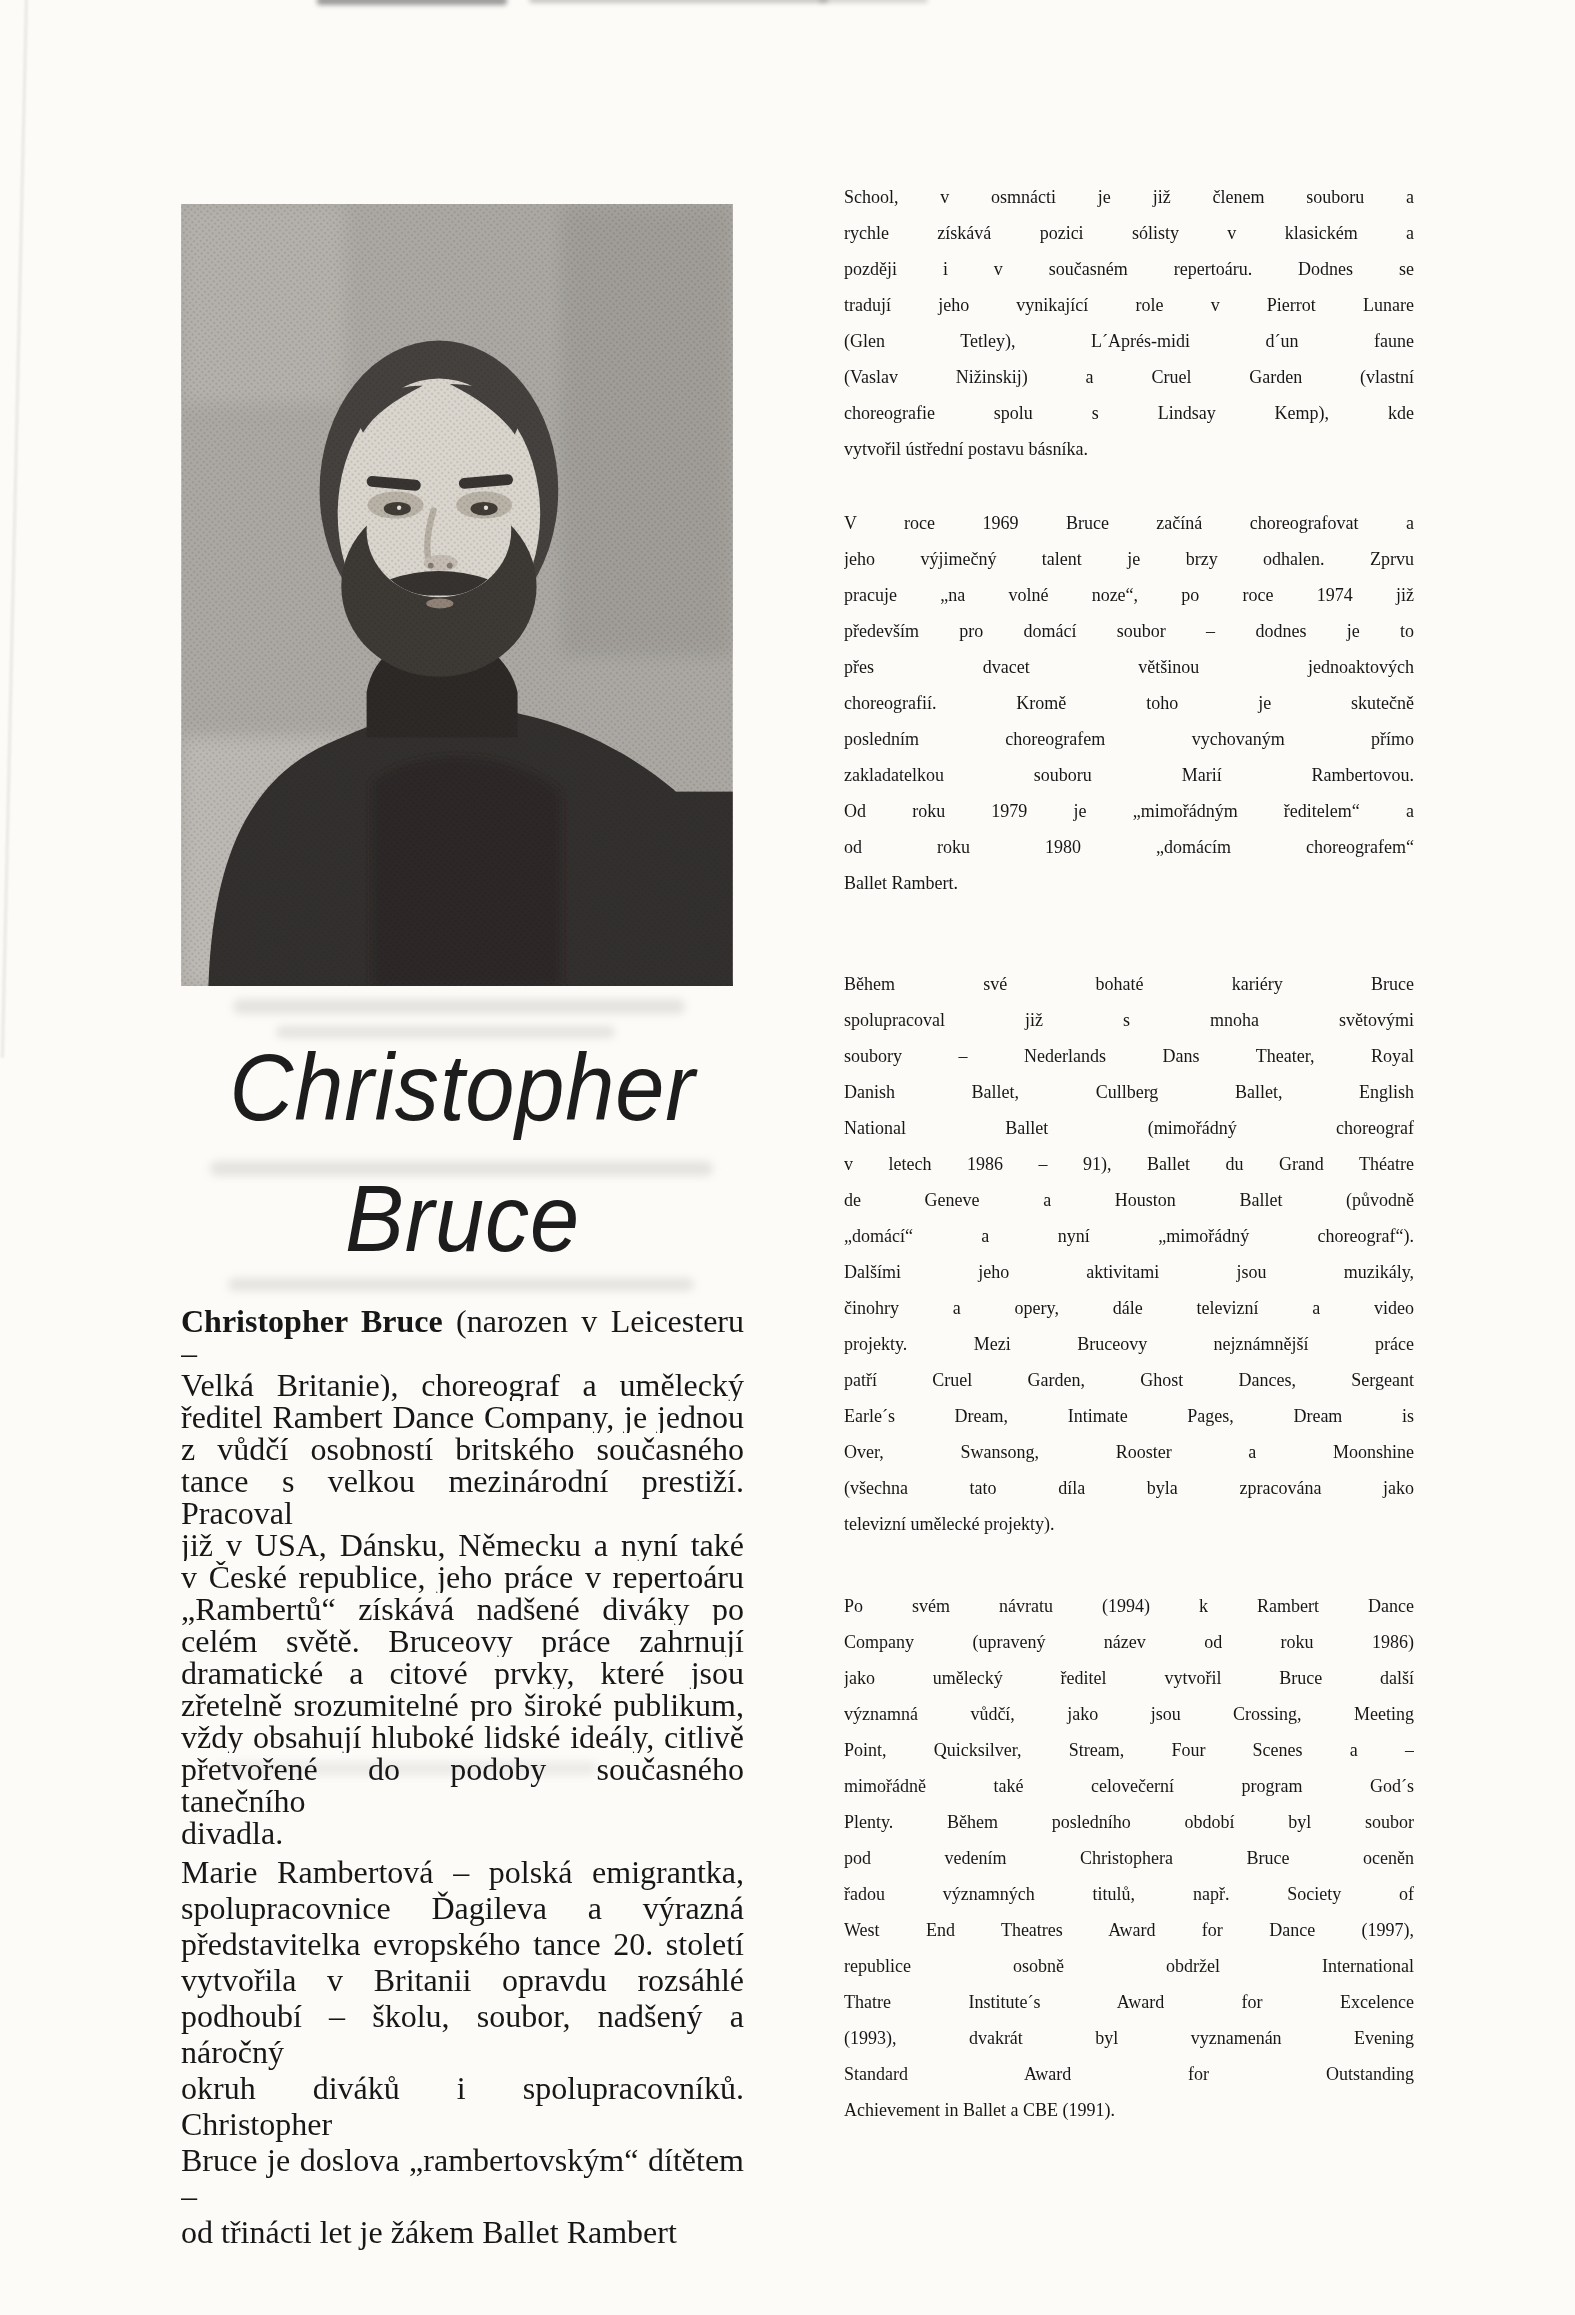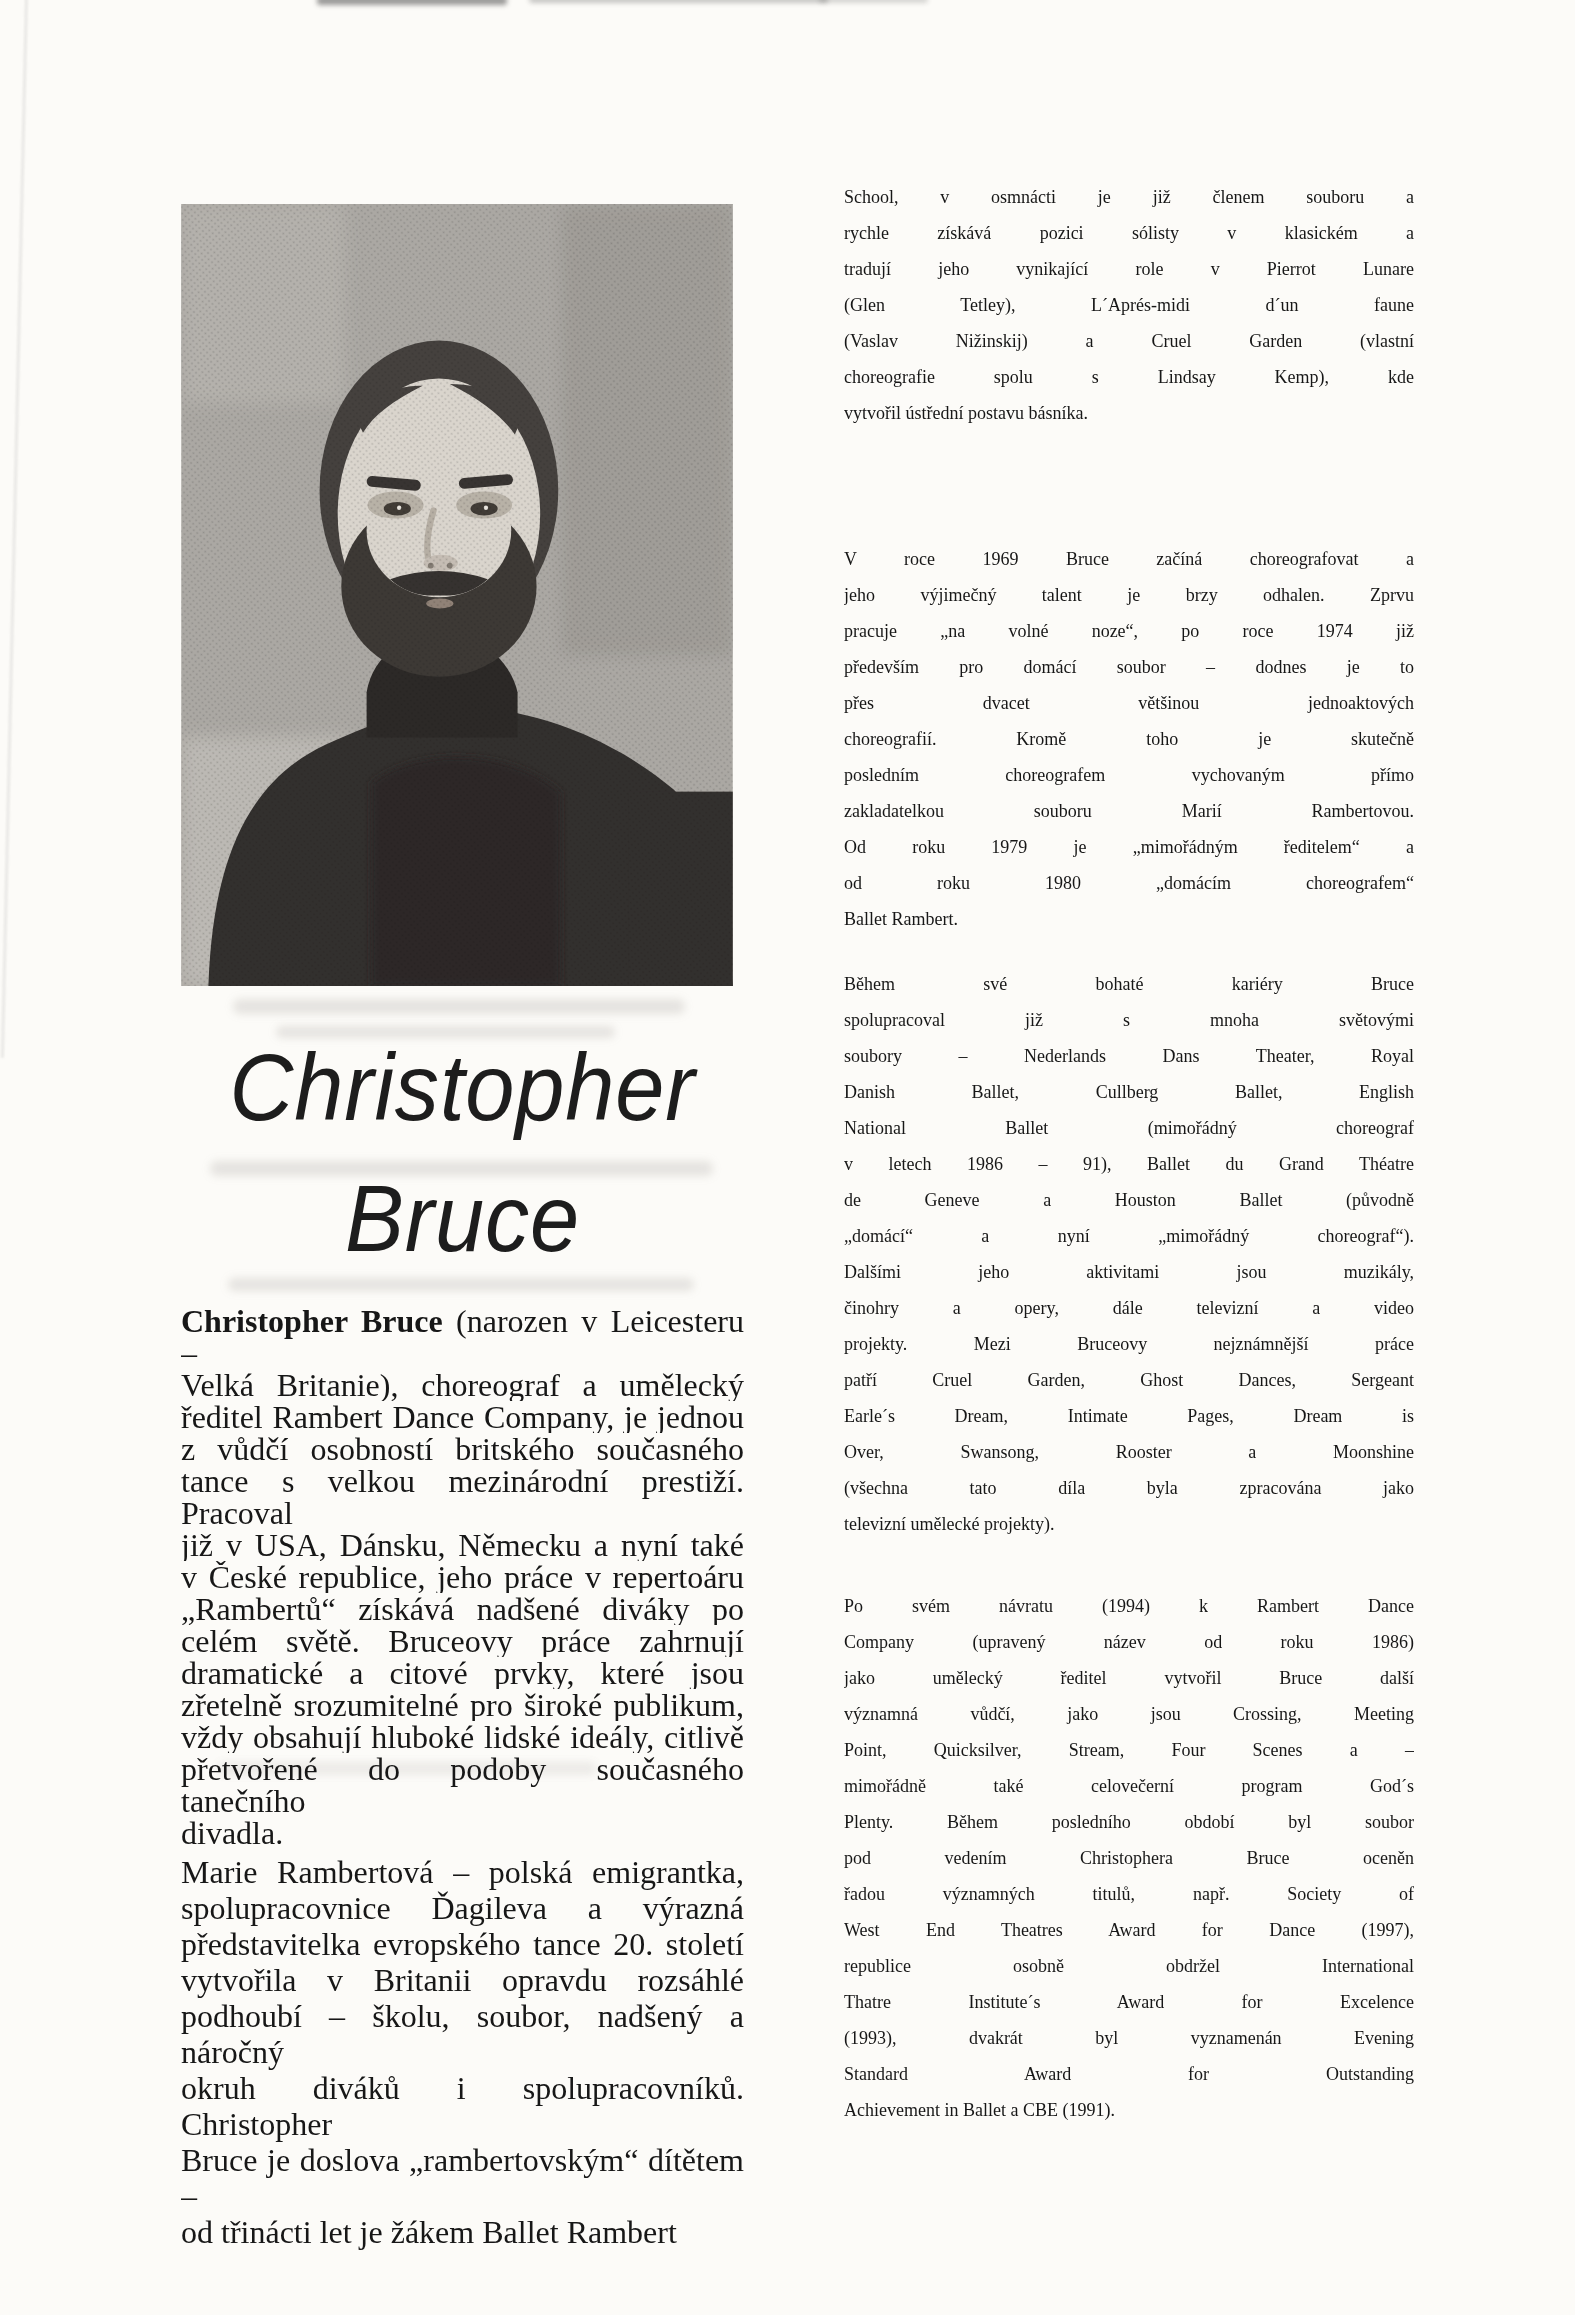--- a/index.html
+++ b/index.html
@@ -44,21 +44,21 @@
     letter-spacing:0.9px;
   }
   .title .tline{display:block;transform:scaleX(0.94);transform-origin:50% 50%;white-space:nowrap;}
   
   .para{position:absolute;}
   .lp{left:181px;width:563px;font-size:32px;}
   #lp1{top:1305px;line-height:32px;}
   #lp2{top:1854px;line-height:36px;}
   .rp{left:844px;width:570px;font-size:18px;line-height:36px;}
   #rp1{top:179px;}
-  #rp2{top:505px;margin-top:36px;}
+  #rp2{top:505px;}
   #rp3{top:966px;}
   #rp4{top:1588px;}
   .ln{
     text-align:justify;
     text-align-last:justify;
     overflow:hidden;
     white-space:normal;
   }
   .ln.last{text-align-last:left;}
   .ln b{font-weight:bold;}
@@ -170,20 +170,21 @@
       <div class="ln">vytvořila v Britanii opravdu rozsáhlé</div>
       <div class="ln">podhoubí – školu, soubor, nadšený a náročný</div>
       <div class="ln">okruh diváků i spolupracovníků. Christopher</div>
       <div class="ln">Bruce je doslova „rambertovským“ dítětem –</div>
       <div class="ln last">od třinácti let je žákem Ballet Rambert</div>
     </div>
 
   <div class="para rp" id="rp1">
       <div class="ln">School, v osmnácti je již členem souboru a</div>
       <div class="ln">rychle získává pozici sólisty v klasickém a</div>
+      <div class="ln">později i v současném repertoáru. Dodnes se</div>
       <div class="ln">tradují jeho vynikající role v Pierrot Lunare</div>
       <div class="ln">(Glen Tetley), L´Aprés-midi d´un faune</div>
       <div class="ln">(Vaslav Nižinskij) a Cruel Garden (vlastní</div>
       <div class="ln">choreografie spolu s Lindsay Kemp), kde</div>
       <div class="ln last">vytvořil ústřední postavu básníka.</div>
     </div>
   <div class="para rp" id="rp2">
       <div class="ln">V roce 1969 Bruce začíná choreografovat a</div>
       <div class="ln">jeho výjimečný talent je brzy odhalen. Zprvu</div>
       <div class="ln">pracuje „na volné noze“, po roce 1974 již</div>

